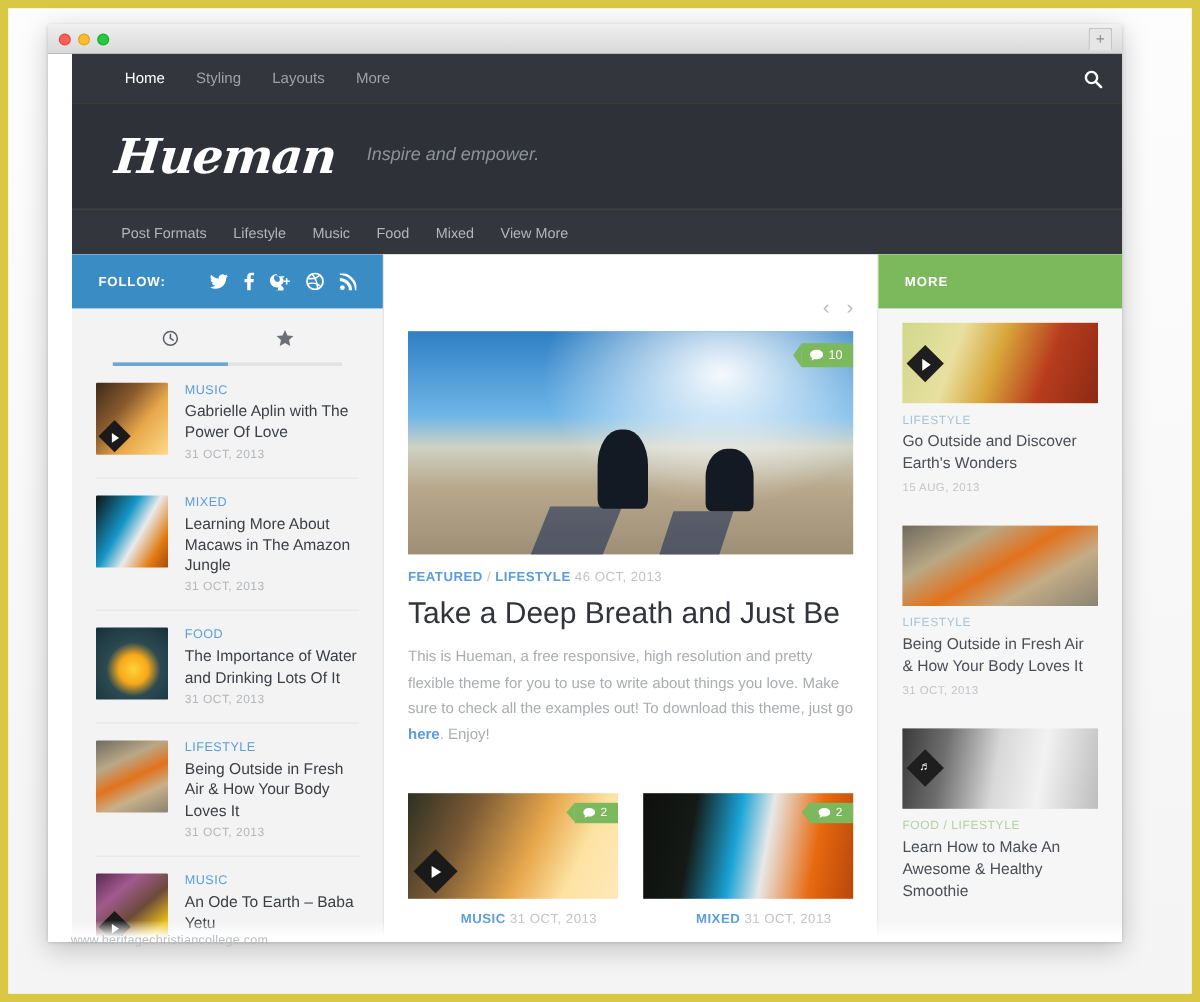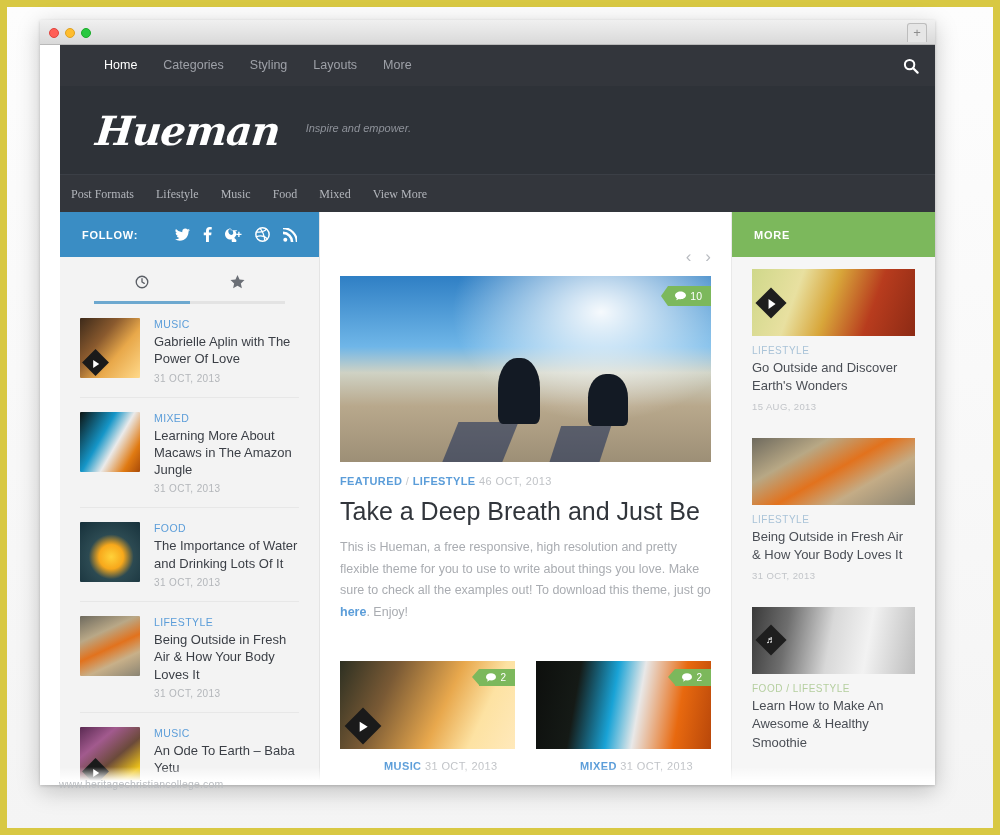--- a/index.html
+++ b/index.html
@@ -69,29 +69,28 @@
     height: 88px; background: #2e3238;
     display: flex; align-items: center; padding-left: 36px;
   }
   .logo {
     font-family: "DejaVu Serif", serif;
     font-style: italic; font-weight: bold;
     font-size: 40px; color: #ffffff; letter-spacing: -1px;
     transform: skewX(-6deg);
   }
   .tagline {
-    font-size: 11px; color: #8e929a; font-style: italic;
+    font-size: 15px; color: #8e929a; font-style: italic;
     margin-left: 26px; padding-bottom: 4px;
   }
   
   #subnav {
     height: 38px; background: #33363c;
-    display: flex; align-items: center; 
+    display: flex; align-items: center; padding-left: 30px;
     border-top: 1px solid #3b3f46;
-    font-family: Liberation Serif, serif;
   }
   #subnav a {
     color: #b2b5bb; font-size: 12px; text-decoration: none;
     padding: 0 11px; line-height: 38px; white-space: nowrap;
   }
   
   #body { display: flex; height: 600px; background: #f3f3f3; }
   
   #left { width: 260px; background: #f3f3f3; border-right: 1px solid #e4e4e4; }
   #follow {
@@ -244,21 +243,20 @@
         <span class="dot green"></span>
       </div>
       <div class="newtab">+</div>
     </div>
 
     <div id="site">
 
       <div id="topnav">
         <nav class="menu">
           <a href="#" class="active">Home</a>
-          <a href="#">Categories</a>
           <a href="#">Styling</a>
           <a href="#">Layouts</a>
           <a href="#">More</a>
         </nav>
         <div id="searchbtn">
           <svg width="16" height="16" viewBox="0 0 16 16" aria-hidden="true">
             <circle cx="6.6" cy="6.6" r="4.7" fill="none" stroke="#ffffff" stroke-width="2"></circle>
             <line x1="10.2" y1="10.2" x2="14.6" y2="14.6" stroke="#ffffff" stroke-width="2.2" stroke-linecap="round"></line>
           </svg>
         </div>

